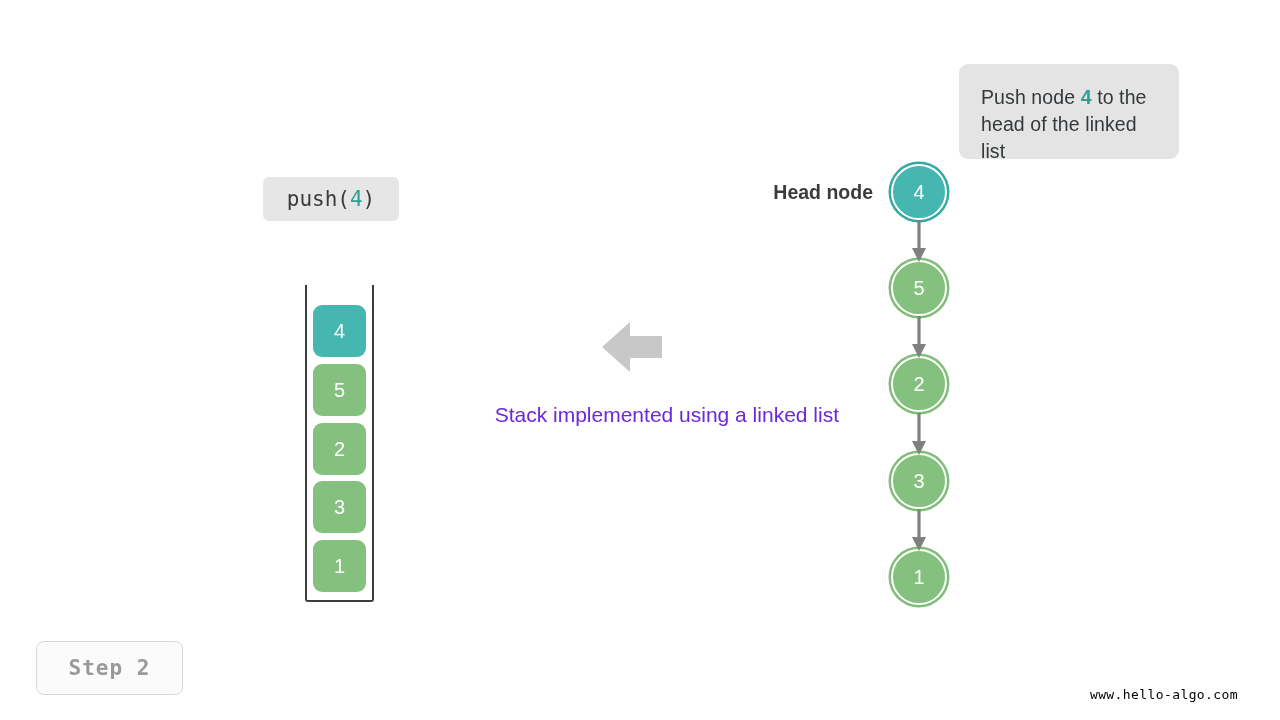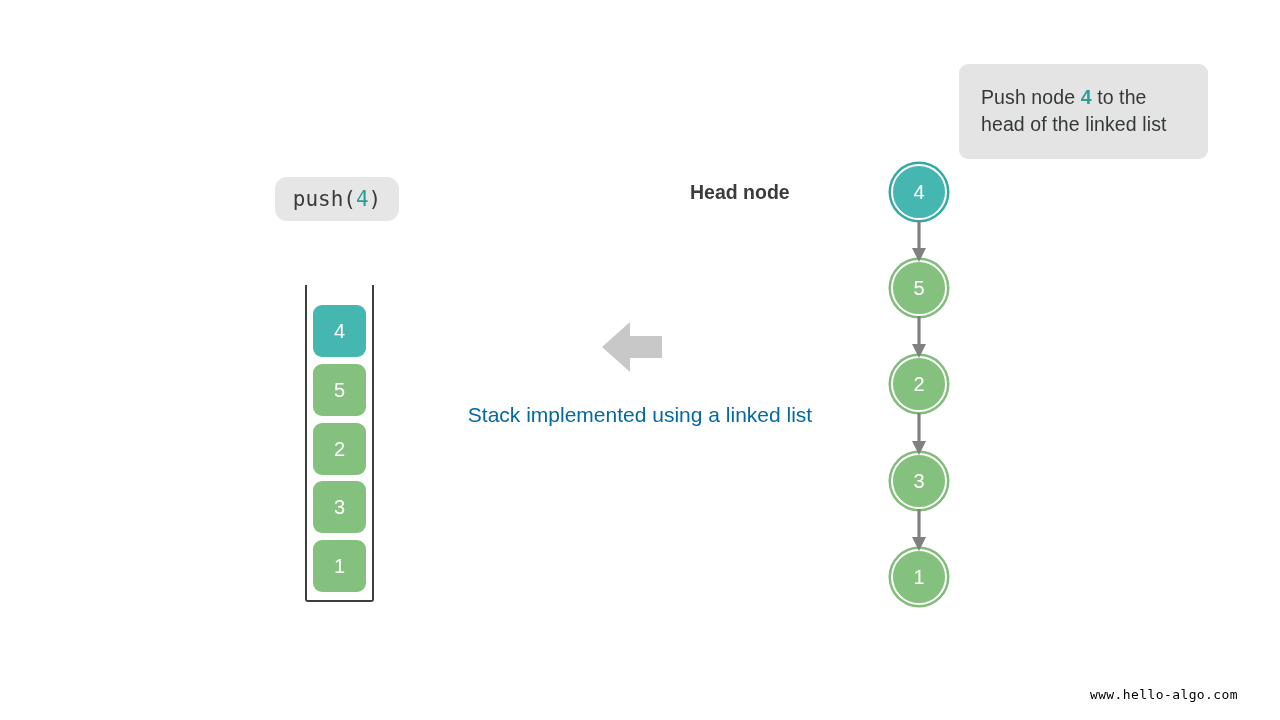--- a/index.html
+++ b/index.html
@@ -18,47 +18,47 @@
   .canvas {
     position: absolute;
     inset: 0;
   }
 
   
   .callout {
     position: absolute;
     left: 959px;
     top: 64px;
-    width: 249px;
+    width: 220px;
     height: 95px;
     background: #e4e4e4;
     border-radius: 9px;
     box-sizing: border-box;
     padding: 20px 22px 0 22px;
   }
   .callout-text {
     font-size: 19.5px;
     line-height: 27px;
     color: #33383b;
     letter-spacing: 0.1px;
   }
   .accent-num {
     color: #2e9e93;
     font-weight: bold;
   }
 
   
   .push-pill {
     position: absolute;
-    left: 275px;
+    left: 263px;
     top: 177px;
-    width: 124px;
+    width: 136px;
     height: 44px;
     background: #e6e6e6;
-    border-radius: 12px;
+    border-radius: 6px;
     display: flex;
     align-items: center;
     justify-content: center;
   }
   .push-text {
     font-family: "DejaVu Sans Mono", monospace;
     font-size: 21px;
     color: #3b3b3b;
     letter-spacing: 0px;
   }
@@ -105,23 +105,23 @@
     width: 60px;
     height: 54px;
   }
 
   
   .caption {
     position: absolute;
     left: 441px;
     top: 403px;
     width: 398px;
-    text-align: center;
+    text-align: right;
     font-size: 21px;
-    color: #0369a1;
+    color: #6d28d9;
   }
 
   
   .ll-node {
     position: absolute;
     width: 56px;
     height: 56px;
     border-radius: 50%;
     box-sizing: border-box;
     display: flex;
@@ -140,20 +140,21 @@
   .ll-edge {
     position: absolute;
     width: 24px;
     height: 44px;
   }
   .ll-label {
     position: absolute;
     font-size: 19.5px;
     font-weight: bold;
     color: #3b3b3b;
+    text-align: right;
     white-space: nowrap;
   }
 
   
   .step-badge {
     position: absolute;
     left: 36px;
     top: 641px;
     width: 145px;
     height: 52px;
@@ -260,16 +261,19 @@
       <polygon points="12,42 5,28 19,28" fill="#808080"></polygon>
     </svg>
   </div>
   <div class="ll-edge" style="left:907px; top:509px;">
     <svg width="24" height="44" viewBox="0 0 24 44">
       <line x1="12" y1="0" x2="12" y2="32" stroke="#808080" stroke-width="3.2"></line>
       <polygon points="12,42 5,28 19,28" fill="#808080"></polygon>
     </svg>
   </div>
 
+  <div class="step-badge">
+    <span class="step-text">Step 2</span>
+  </div>
 
   <div class="watermark">www.hello-algo.com</div>
 
 </div>
 
 </body></html>

